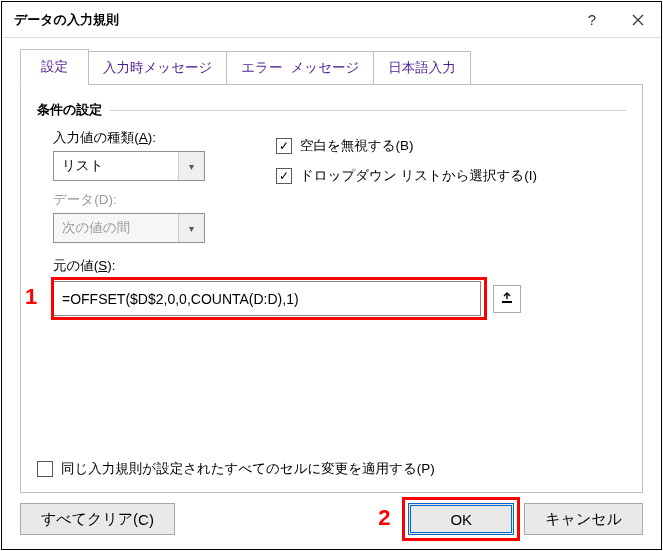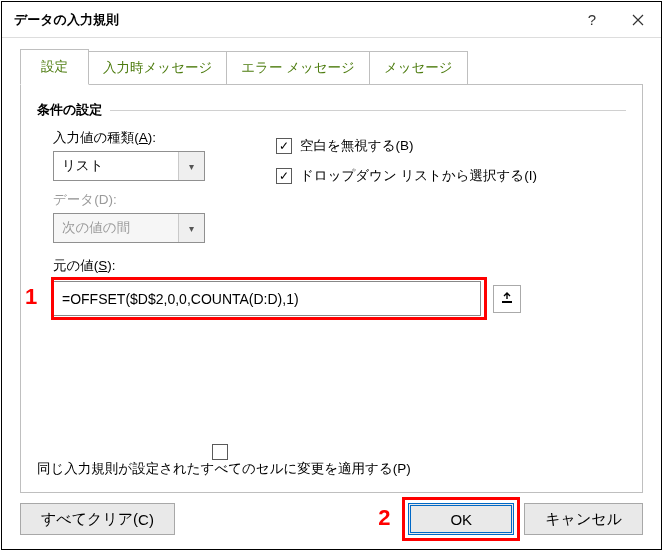--- a/index.html
+++ b/index.html
@@ -56,21 +56,22 @@
     top: 1px;
   }
   .tab {
     padding: 7px 14px;
     border: 1px solid #bfbfbf;
     background: #fff;
     font-size: 13.5px;
     margin-right: 0;
     border-left: none;
     cursor: pointer;
-    color: #4d7c0f;
+    color: #4c1d95;
+    font-family: Liberation Mono, monospace;
   }
   .tab:first-child { border-left: 1px solid #bfbfbf; }
   .tab.active {
     border-bottom: 1px solid #fff;
     position: relative;
     z-index: 2;
     padding: 8px 20px;
     margin-top: -2px;
   }
   .tabpanel {
@@ -184,21 +185,20 @@
     align-items: center;
     justify-content: center;
   }
   .apply-row {
     position: absolute;
     bottom: 14px;
     left: 16px;
     display: flex;
     align-items: center;
     font-size: 13.5px;
-    flex-direction: column;
   }
   .footer {
     display: flex;
     align-items: center;
     padding: 10px 18px 14px 18px;
     gap: 10px;
   }
   .btn {
     border: 1px solid #a8a8a8;
     background: #e9e9e9;
@@ -248,21 +248,21 @@
           <path d="M1 1 L11 11 M11 1 L1 11" stroke="#333" stroke-width="1.2"></path>
         </svg>
     </div>
   </div>
 
   <div class="body">
     <div class="tabs">
       <div class="tab active">設定</div>
       <div class="tab">入力時メッセージ</div>
       <div class="tab">エラー メッセージ</div>
-      <div class="tab">メッセージ</div>
+      <div class="tab">日本語入力</div>
     </div>
 
     <div class="tabpanel">
 
       <div class="group-line">
         <span class="gl-text">条件の設定</span>
         <span class="gl-rule"></span>
       </div>
 
       <div class="row">

